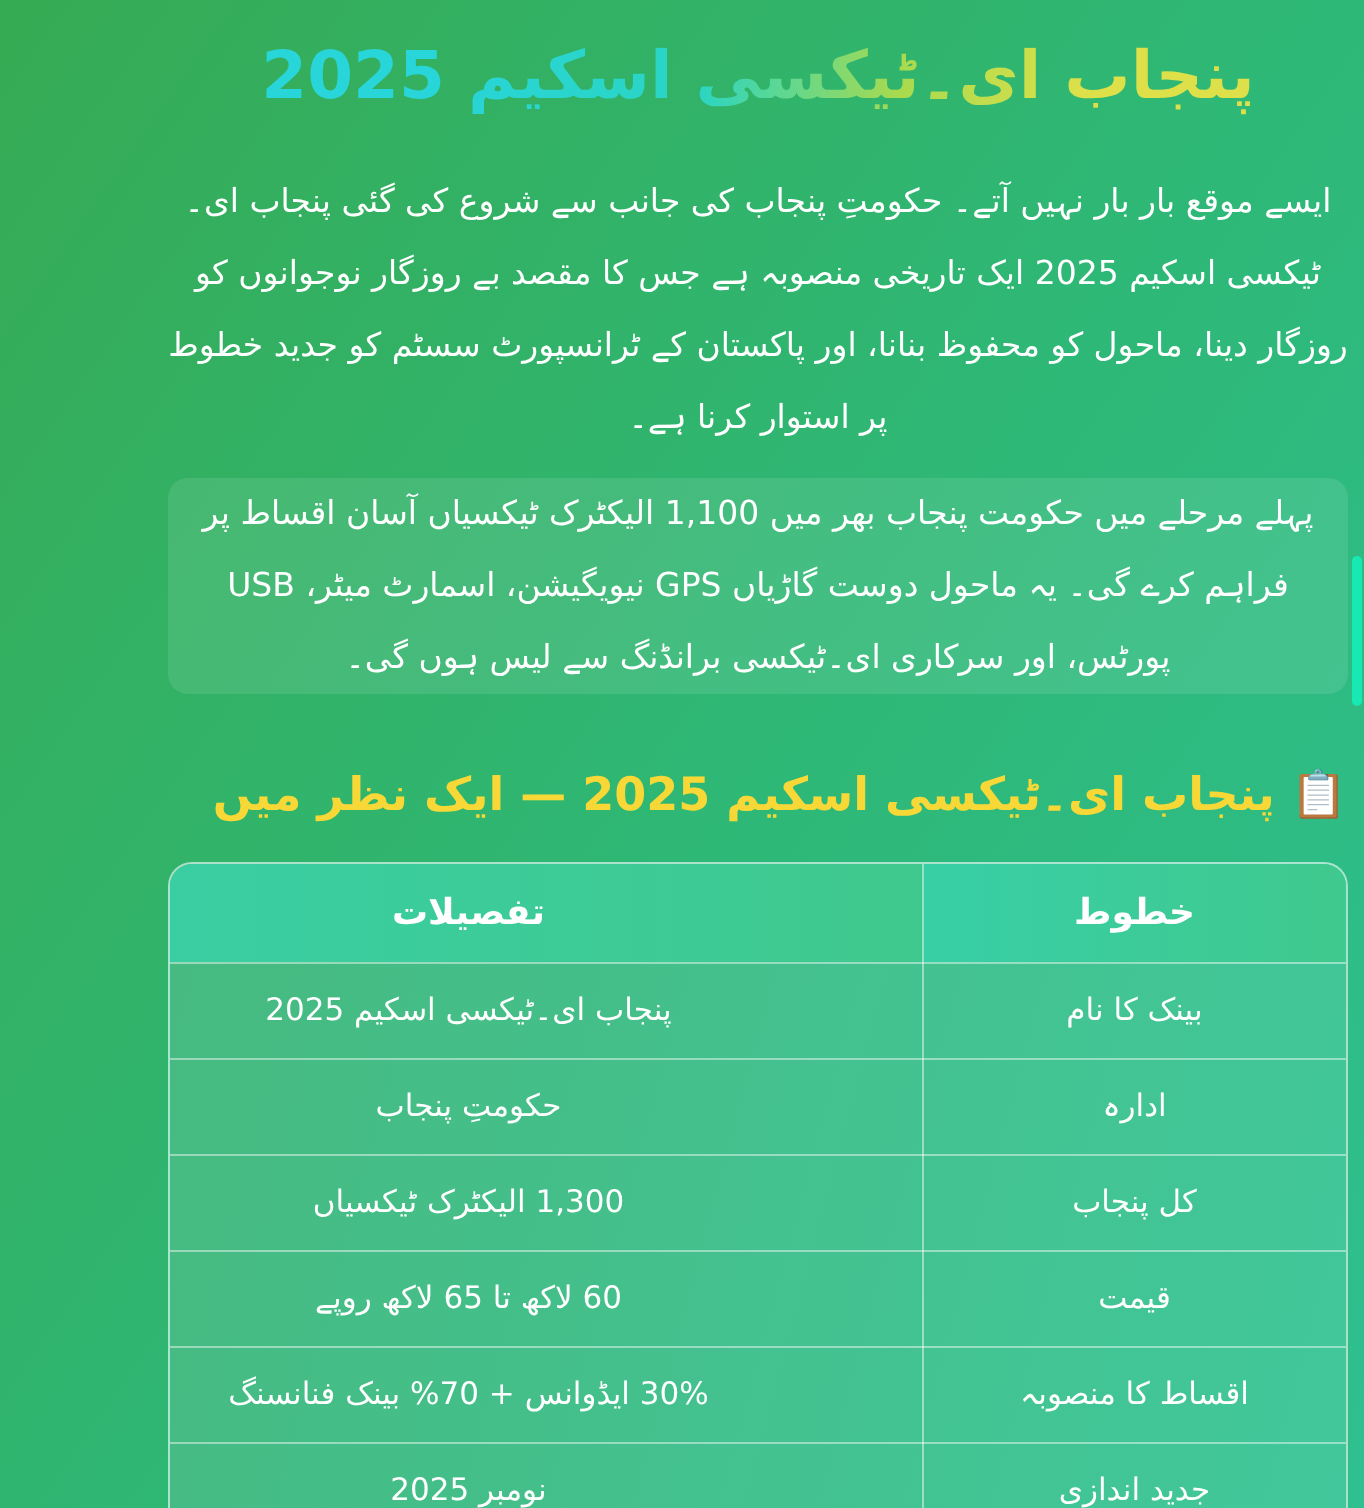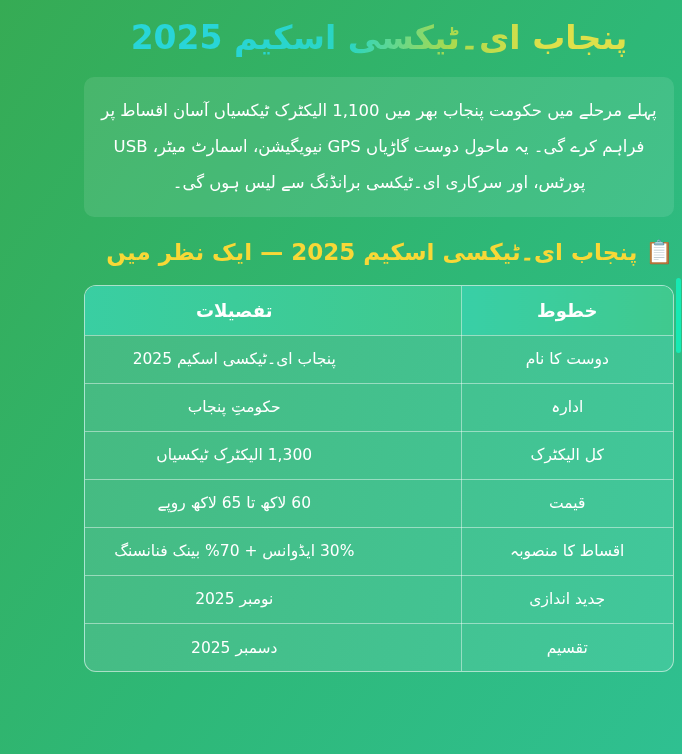--- a/index.html
+++ b/index.html
@@ -44,29 +44,29 @@
     text-align: center;
     font-size: 16.5px;
     line-height: 36px;
     color: #ffffff;
   }
 
   .highlight-box {
     margin-top: 12px;
     border-radius: 10px;
     background: rgba(255, 255, 255, 0.10);
-    padding: 16px 16px;
+    padding: 0 16px;
     text-align: center;
     font-size: 16.5px;
     line-height: 36px;
     color: #ffffff;
   }
 
   .section-heading {
-    margin-top: 18px;
+    margin-top: 34px;
     padding-left: 2px;
     text-align: right;
     font-size: 23px;
     font-weight: bold;
     color: #f8d837;
     line-height: 1.5;
   }
 
   .section-heading .emoji {
     font-style: normal;
@@ -125,20 +125,21 @@
     background: #18e9b4;
   }
 </style>
 </head>
 <body>
 
 <div class="page">
 
   <h1 class="main-title">پنجاب ای۔ٹیکسی اسکیم 2025</h1>
 
+  <p class="intro">ایسے موقع بار بار نہیں آتے۔ حکومتِ پنجاب کی جانب سے شروع کی گئی پنجاب ای۔ٹیکسی اسکیم 2025 ایک تاریخی منصوبہ ہے جس کا مقصد بے روزگار نوجوانوں کو روزگار دینا، ماحول کو محفوظ بنانا، اور پاکستان کے ٹرانسپورٹ سسٹم کو جدید خطوط پر استوار کرنا ہے۔</p>
 
   <div class="highlight-box">
     <p>پہلے مرحلے میں حکومت پنجاب بھر میں 1,100 الیکٹرک ٹیکسیاں آسان اقساط پر فراہم کرے گی۔ یہ ماحول دوست گاڑیاں GPS نیویگیشن، اسمارٹ میٹر، USB پورٹس، اور سرکاری ای۔ٹیکسی برانڈنگ سے لیس ہوں گی۔</p>
   </div>
 
   <h2 class="section-heading">
     <span class="emoji">📋</span><span>پنجاب ای۔ٹیکسی اسکیم 2025 — ایک نظر میں</span>
   </h2>
 
   <div class="table-wrap">
@@ -148,29 +149,29 @@
         <col class="col-details">
       </colgroup>
       <thead>
         <tr>
           <th>خطوط</th>
           <th>تفصیلات</th>
         </tr>
       </thead>
       <tbody>
         <tr>
-          <td>دوست کا نام</td>
+          <td>بینک کا نام</td>
           <td>پنجاب ای۔ٹیکسی اسکیم 2025</td>
         </tr>
         <tr>
           <td>ادارہ</td>
           <td>حکومتِ پنجاب</td>
         </tr>
         <tr>
-          <td>کل الیکٹرک</td>
+          <td>کل پنجاب</td>
           <td>1,300 الیکٹرک ٹیکسیاں</td>
         </tr>
         <tr>
           <td>قیمت</td>
           <td>60 لاکھ تا 65 لاکھ روپے</td>
         </tr>
         <tr>
           <td>اقساط کا منصوبہ</td>
           <td>30% ایڈوانس + 70% بینک فنانسنگ</td>
         </tr>

